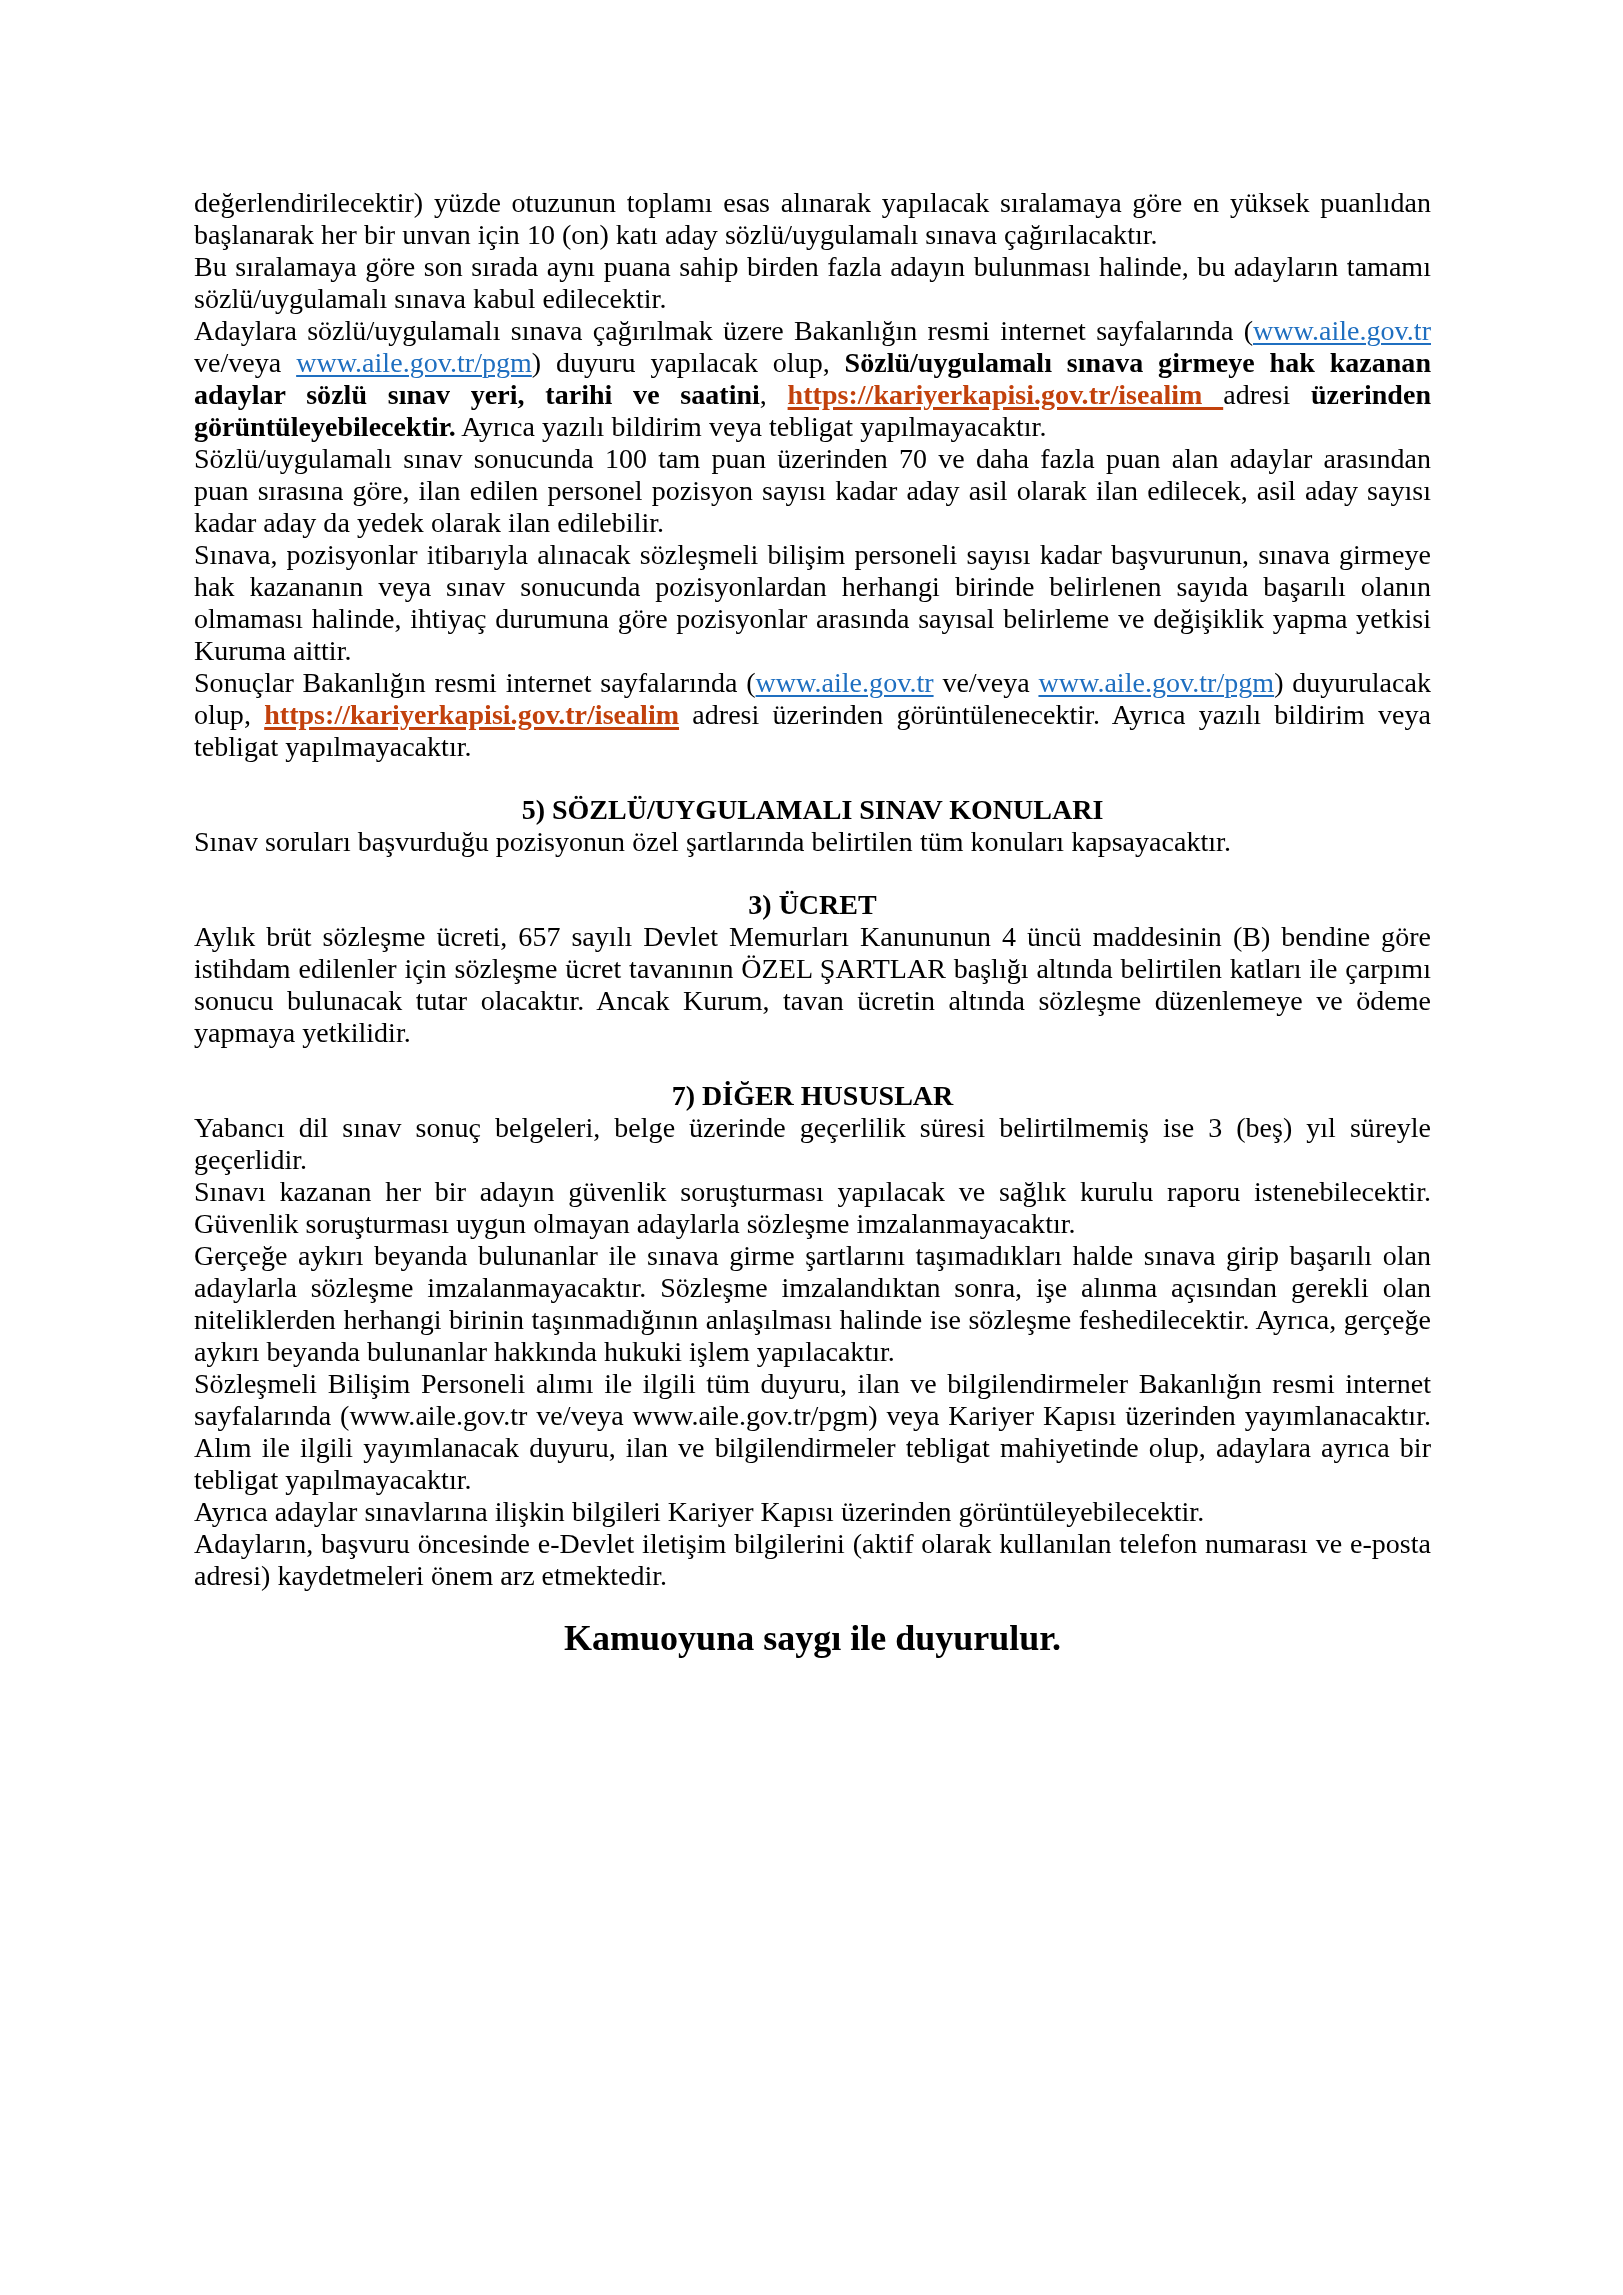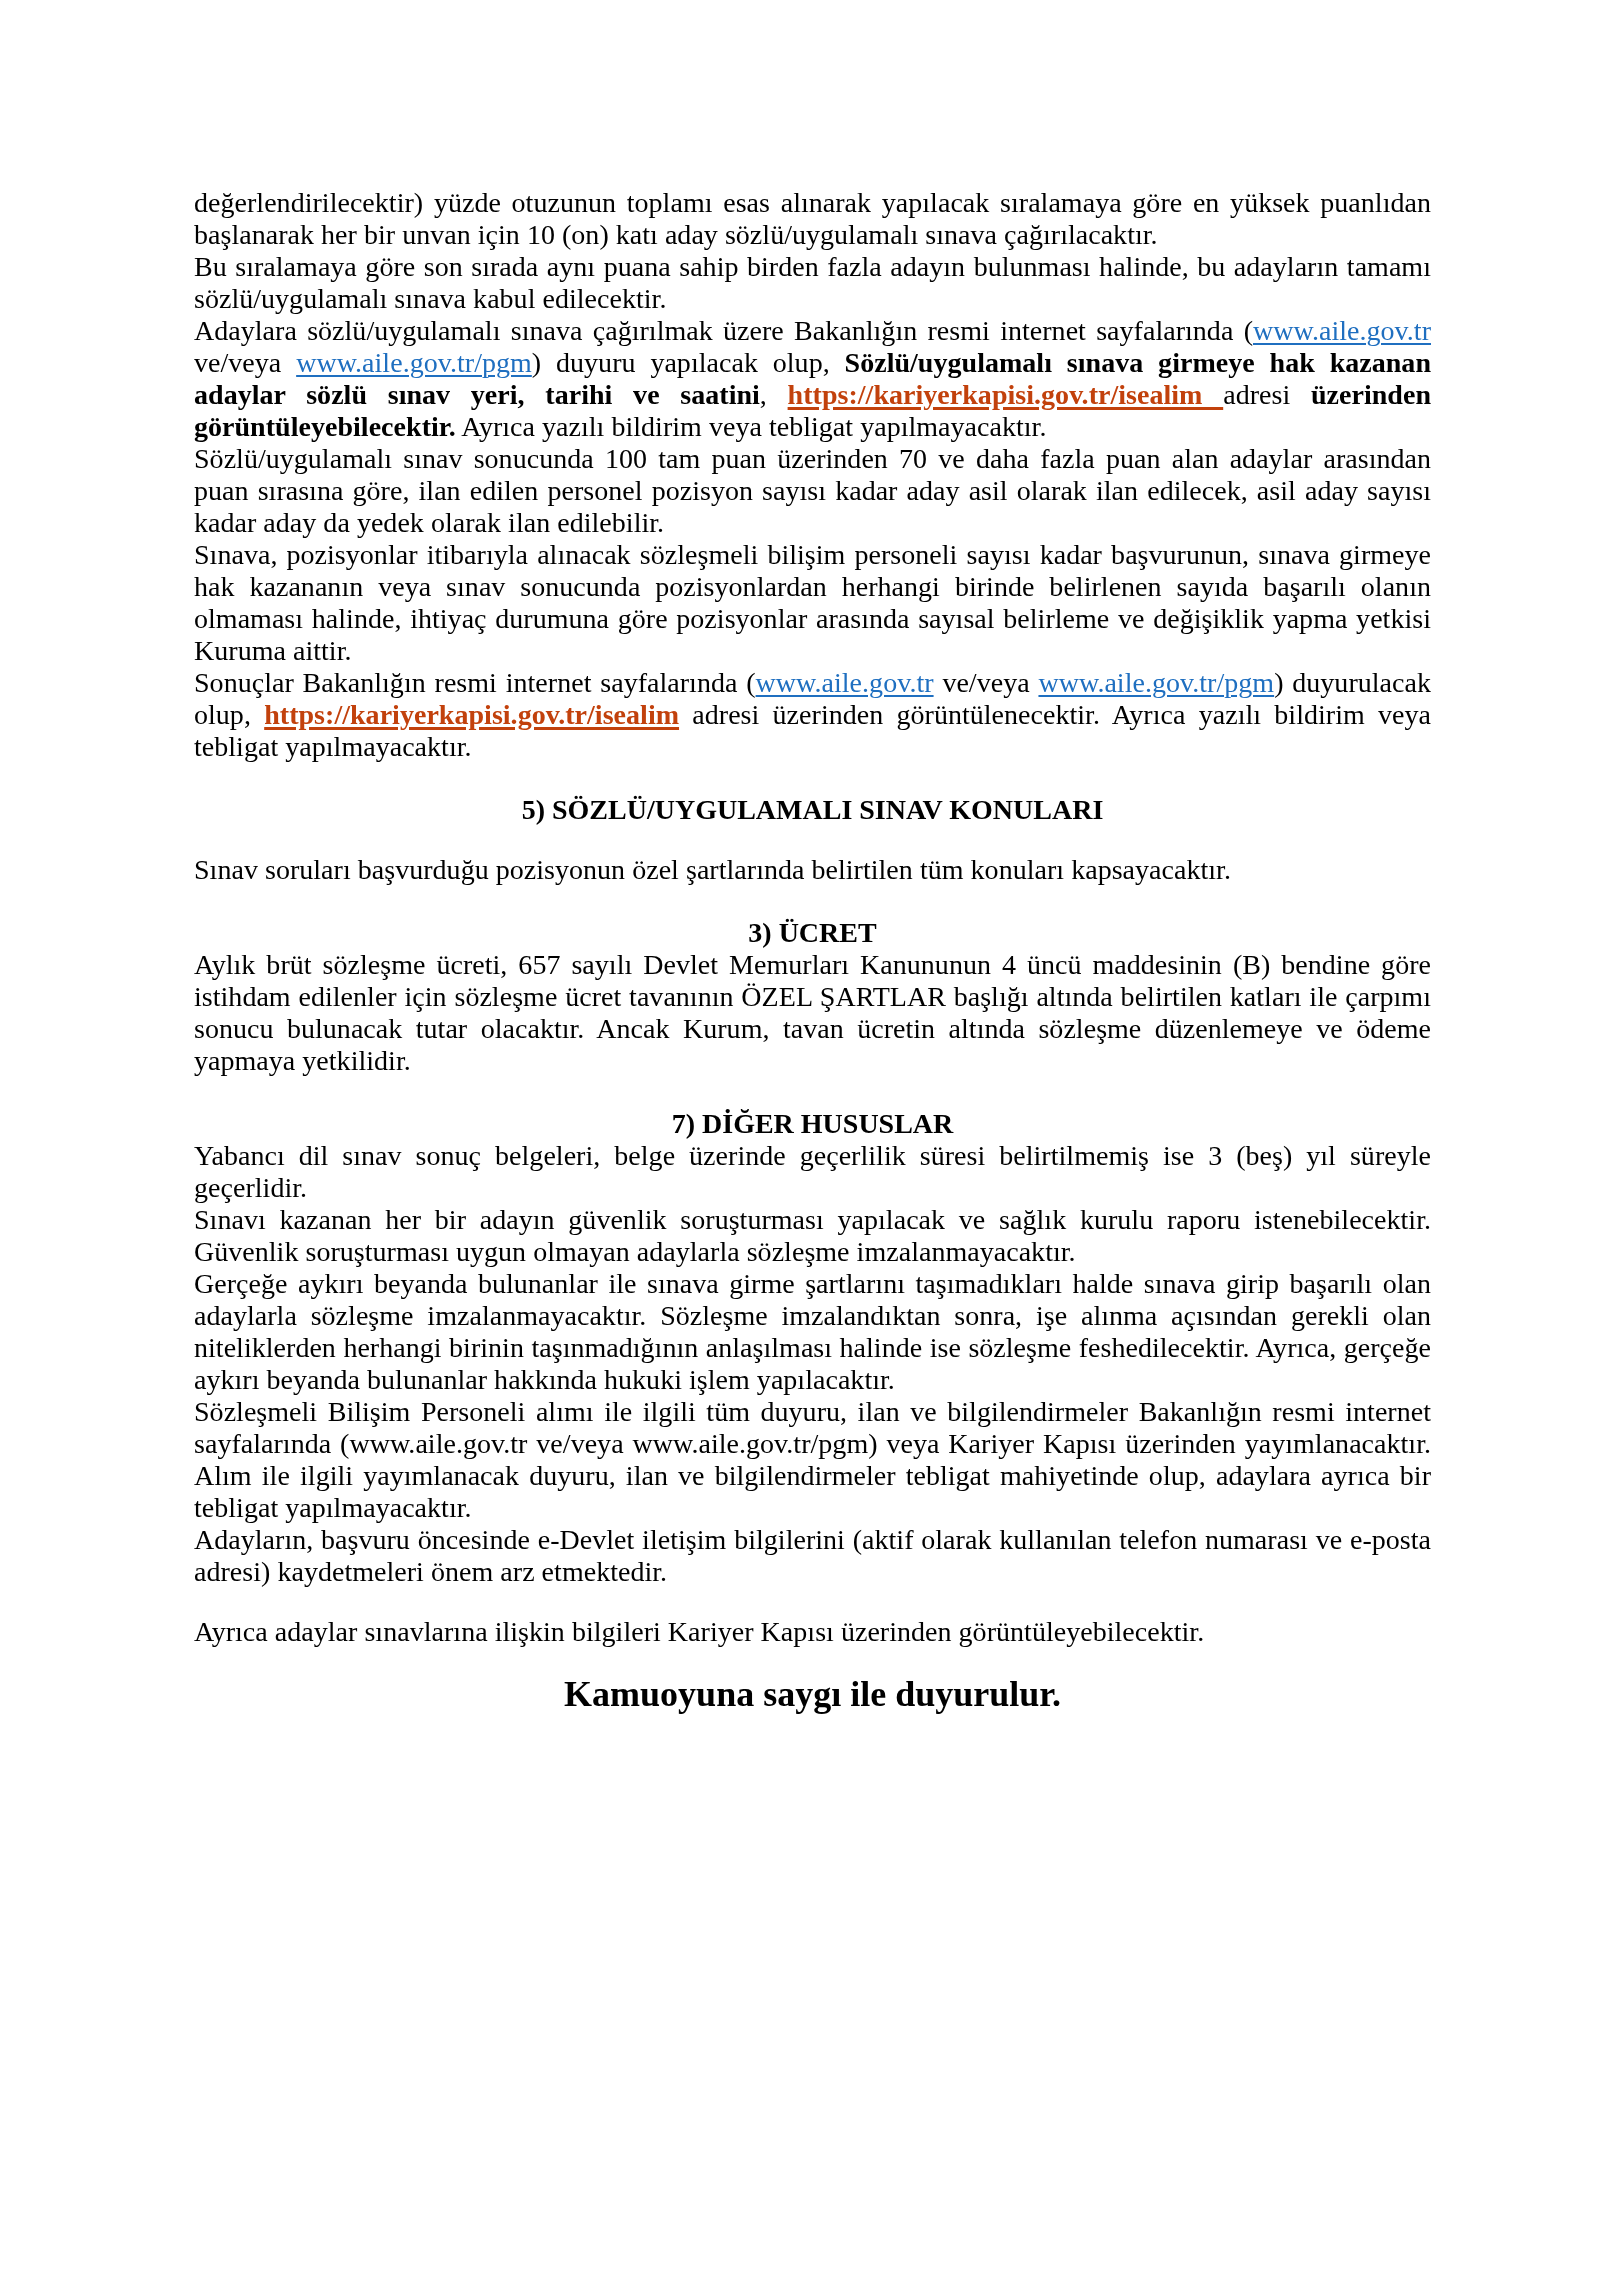--- a/index.html
+++ b/index.html
@@ -28,21 +28,20 @@
     margin: 0;
     font-size: 28px;
     line-height: 32px;
     text-align: justify;
     text-justify: inter-word;
     hyphens: none;
     letter-spacing: 0.03px;
   }
   p.para.last-line-natural {
     text-align-last: left;
-    margin-top: 28px;
   }
   h2.heading {
     margin: 0;
     font-size: 28px;
     line-height: 32px;
     font-weight: bold;
     text-align: center;
   }
   .gap-before-heading {
     height: 31px;
@@ -110,23 +109,23 @@
     <h2 class="heading">7) DİĞER HUSUSLAR</h2>
 
     <p class="para">Yabancı dil sınav sonuç belgeleri, belge üzerinde geçerlilik süresi belirtilmemiş ise 3 (beş) yıl süreyle geçerlidir.</p>
 
     <p class="para">Sınavı kazanan her bir adayın güvenlik soruşturması yapılacak ve sağlık kurulu raporu istenebilecektir. Güvenlik soruşturması uygun olmayan adaylarla sözleşme imzalanmayacaktır.</p>
 
     <p class="para">Gerçeğe aykırı beyanda bulunanlar ile sınava girme şartlarını taşımadıkları halde sınava girip başarılı olan adaylarla sözleşme imzalanmayacaktır. Sözleşme imzalandıktan sonra, işe alınma açısından gerekli olan niteliklerden herhangi birinin taşınmadığının anlaşılması halinde ise sözleşme feshedilecektir. Ayrıca, gerçeğe aykırı beyanda bulunanlar hakkında hukuki işlem yapılacaktır.</p>
 
     <p class="para">Sözleşmeli Bilişim Personeli alımı ile ilgili tüm duyuru, ilan ve bilgilendirmeler Bakanlığın resmi internet sayfalarında (www.aile.gov.tr ve/veya www.aile.gov.tr/pgm) veya Kariyer Kapısı üzerinden yayımlanacaktır. Alım ile ilgili yayımlanacak duyuru, ilan ve bilgilendirmeler tebligat mahiyetinde olup, adaylara ayrıca bir tebligat yapılmayacaktır.</p>
 
+    <p class="para last-line-natural">Ayrıca adaylar sınavlarına ilişkin bilgileri Kariyer Kapısı üzerinden görüntüleyebilecektir.</p>
+
     <p class="para">Adayların, başvuru öncesinde e-Devlet iletişim bilgilerini (aktif olarak kullanılan telefon numarası ve e-posta adresi) kaydetmeleri önem arz etmektedir.</p>
-
-    <p class="para last-line-natural">Ayrıca adaylar sınavlarına ilişkin bilgileri Kariyer Kapısı üzerinden görüntüleyebilecektir.</p>
 
     <div class="gap-small"></div>
 
     <p class="closing">Kamuoyuna saygı ile duyurulur.</p>
 
   </div>
 </div>
 
 
 </body></html>

